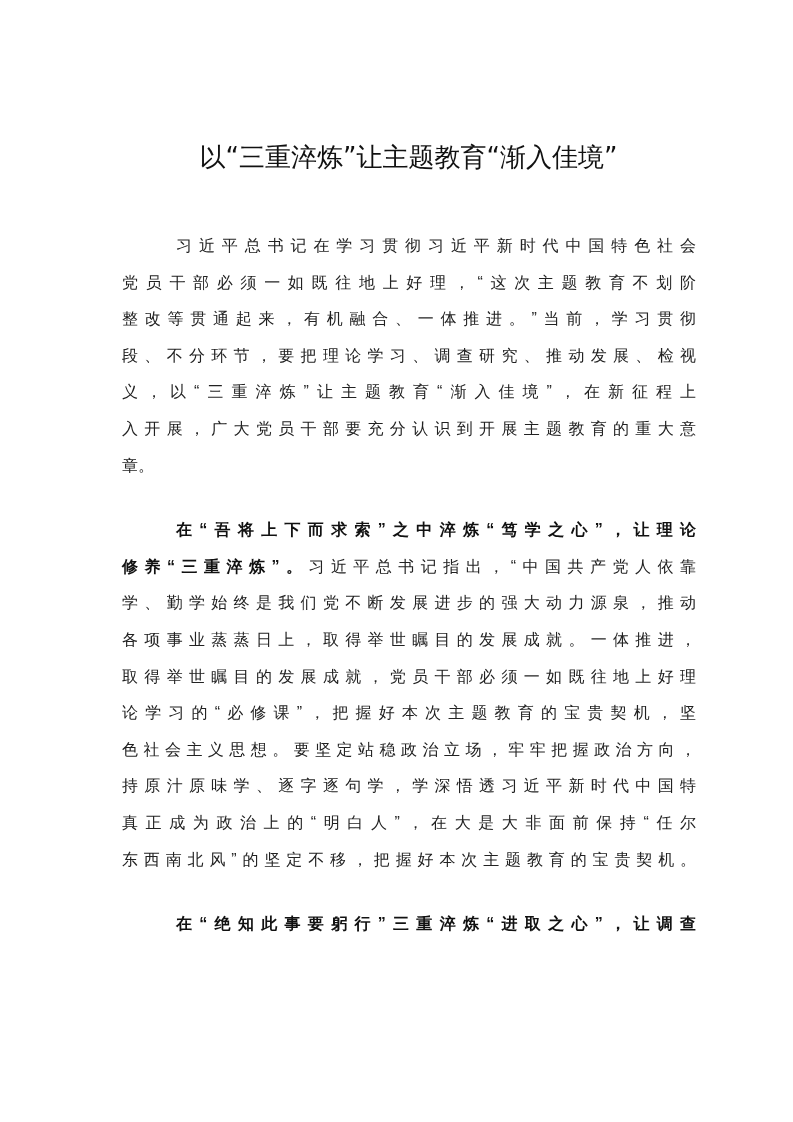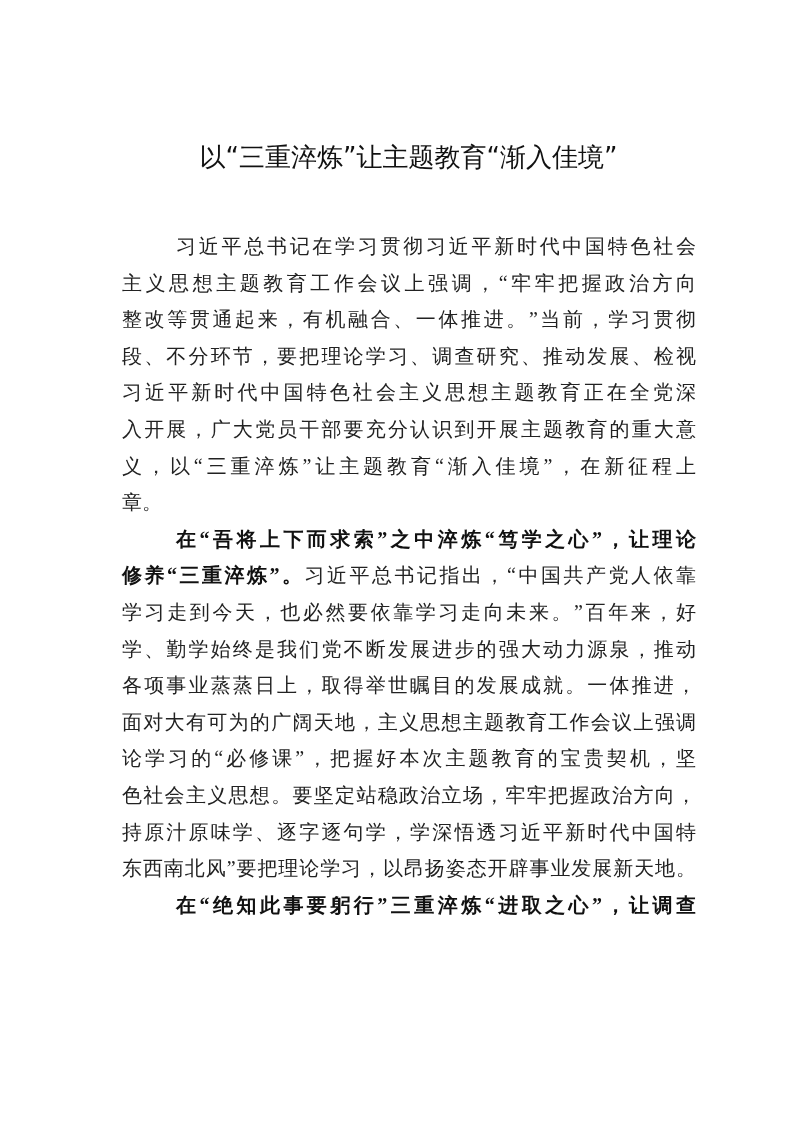--- a/index.html
+++ b/index.html
@@ -4,51 +4,50 @@
 <style>
   html, body { margin:0; padding:0; background:#ffffff; }
   body { width:793px; height:1122px; position:relative; overflow:hidden; }
   .page { position:absolute; left:12px; top:0; width:793px; height:1122px; background:#fff; }
   .title {
     position:absolute; left:0; top:140px; width:793px; text-align:center;
     font-family:"DejaVu Sans", sans-serif; font-size:26px; color:#111; letter-spacing:0px;
   }
   .body { position:absolute; left:110px; top:228px; width:574px; }
   .line {
-    height:36.6px; line-height:36.6px; font-family:Liberation Serif, serif;
-    font-size:20px; color:#222; white-space:nowrap;
+    height:36.6px; line-height:36.6px; font-family:Liberation Sans, sans-serif;
+    font-size:16px; color:#222; white-space:nowrap;
     text-align:justify; text-align-last:justify; width:574px;
   }
   .line.indent { padding-left:54px; width:520px; }
   .line.last { text-align-last:left; }
-  .b { font-weight:bold; color:#111; }
+  .b { font-weight:bold; color:#111;margin-top:28px; }
 </style>
 </head>
 <body>
 
 <div class="page">
   <div class="title">以“三重淬炼”让主题教育“渐入佳境”</div>
 
   <div class="body">
 
     <div class="line indent">习近平总书记在学习贯彻习近平新时代中国特色社会</div>
-    <div class="line">主义思想主题教育工作会议上强调，“牢牢把握政治方向</div>
+    <div class="line">党员干部必须一如既往地上好理，“这次主题教育不划阶</div>
     <div class="line">整改等贯通起来，有机融合、一体推进。”当前，学习贯彻</div>
     <div class="line">段、不分环节，要把理论学习、调查研究、推动发展、检视</div>
-    <div class="line">习近平新时代中国特色社会主义思想主题教育正在全党深</div>
+    <div class="line">义，以“三重淬炼”让主题教育“渐入佳境”，在新征程上</div>
     <div class="line">入开展，广大党员干部要充分认识到开展主题教育的重大意</div>
-    <div class="line">义，以“三重淬炼”让主题教育“渐入佳境”，在新征程上</div>
     <div class="line last">章。</div>
 
     <div class="line indent b">在“吾将上下而求索”之中淬炼“笃学之心”，让理论</div>
     <div class="line"><span class="b">修养“三重淬炼”。</span><span>习近平总书记指出，“中国共产党人依靠</span></div>
-    <div class="line">学习走到今天，也必然要依靠学习走向未来。”百年来，好</div>
     <div class="line">学、勤学始终是我们党不断发展进步的强大动力源泉，推动</div>
     <div class="line">各项事业蒸蒸日上，取得举世瞩目的发展成就。一体推进，</div>
-    <div class="line">面对大有可为的广阔天地，主义思想主题教育工作会议上强调</div>
+    <div class="line">取得举世瞩目的发展成就，党员干部必须一如既往地上好理</div>
     <div class="line">论学习的“必修课”，把握好本次主题教育的宝贵契机，坚</div>
     <div class="line">色社会主义思想。要坚定站稳政治立场，牢牢把握政治方向，</div>
     <div class="line">持原汁原味学、逐字逐句学，学深悟透习近平新时代中国特</div>
-    <div class="line">东西南北风”要把理论学习，以昂扬姿态开辟事业发展新天地。</div>
+    <div class="line">真正成为政治上的“明白人”，在大是大非面前保持“任尔</div>
+    <div class="line">东西南北风”的坚定不移，把握好本次主题教育的宝贵契机。</div>
 
     <div class="line indent b">在“绝知此事要躬行”三重淬炼“进取之心”，让调查</div>
   </div>
 </div>
 
 </body></html>

